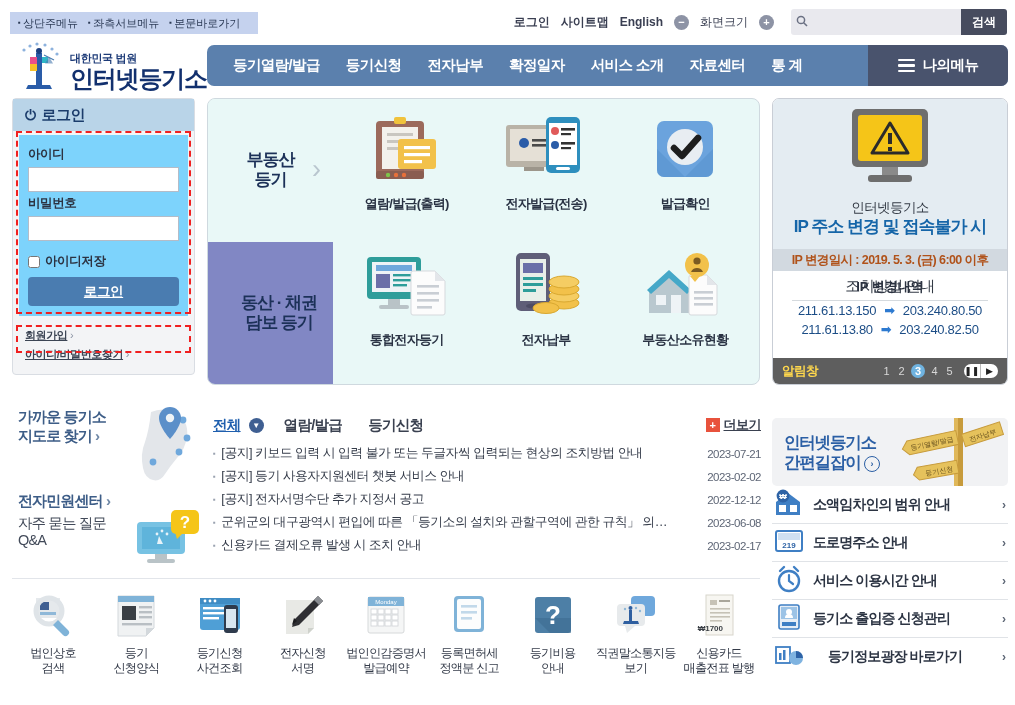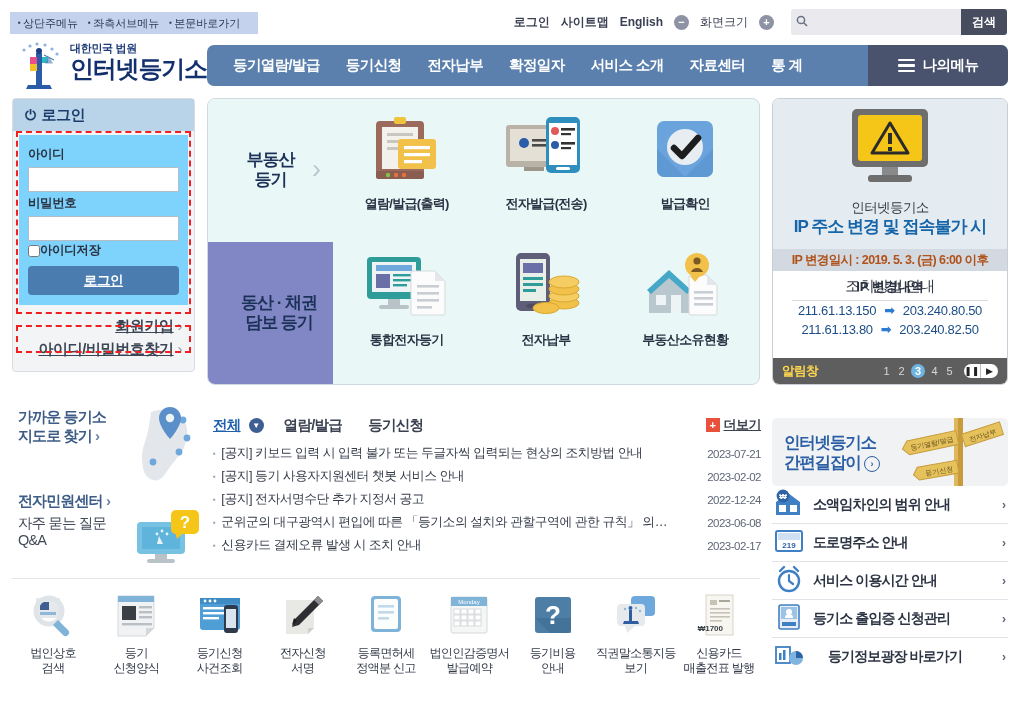--- a/index.html
+++ b/index.html
@@ -46,21 +46,21 @@
     width: 148px; height: 26px; font-size: 12px;
     font-family: "Liberation Sans", sans-serif;
   }
   .searchbox button {
     border: 0; background: #474c5e; color: #fff;
     font-size: 12px; font-weight: bold; height: 26px; padding: 0 11px;
     cursor: pointer; font-family: "Liberation Sans", sans-serif;
   }
 
   
-  .logo { position: absolute; left: 16px; top: 41px; display: flex; align-items: flex-start; gap: 6px; }
+  .logo { position: absolute; left: 16px; top: 41px; display: flex; align-items: flex-end; gap: 6px; }
   .logo .emblem { width: 48px; height: 50px; }
   .logo .ltext .l1 { font-size: 11px; font-weight: bold; color: #1d3b78; letter-spacing: -.3px; }
   .logo .ltext .l2 { font-size: 24px; font-weight: bold; color: #12306e; letter-spacing: -1.2px; line-height: 1.05; }
 
   
   .gnb {
     position: absolute; left: 207px; top: 45px;
     width: 801px; height: 41px;
     background: #5b80ad; border-radius: 7px;
     display: flex; align-items: stretch;
@@ -91,33 +91,33 @@
     font-size: 15px; font-weight: bold; color: #1b3c6b; letter-spacing: -0.5px;
   }
   .login .lhead .pw { font-size: 14px; }
   .login .lbody { background: #7dd3fc; margin: 4px 6px 0; padding: 8px 9px 10px; }
   .login label { display: block; font-size: 12.5px; font-weight: bold; color: #2c3342; margin: 3px 0 4px; letter-spacing: -0.4px; }
   .login input[type=text], .login input[type=password] {
     width: 100%; height: 25px; border: 1px solid #b4bcc8; background: #fff;
     outline: none; font-size: 12px; padding: 0 5px;
     font-family: "Liberation Sans", sans-serif;
   }
-  .login .savebox { display: flex; align-items: center; margin: 1px 0 7px; }
+  .login .savebox { display: flex; align-items: center; gap: 5px; margin: 12px 0 7px; }
   .login .savebox input { width: 12px; height: 12px; }
   .login .savebox span { font-size: 12.5px; font-weight: bold; color: #2c3342; letter-spacing: -0.4px; }
   .login .loginbtn {
     width: 100%; height: 29px; border: 0; border-radius: 4px;
     background: #4a7cb0; color: #fff; font-size: 13.5px; font-weight: bold;
     cursor: pointer; letter-spacing: -0.4px; text-decoration: underline;
     font-family: "Liberation Sans", sans-serif;
   }
   .login .links { padding: 8px 12px 0; }
   .login .links a {
-    display: block; font-size: 15px; font-weight: bold; color: #3c4554;
-    text-decoration: none; margin: 4px 0; letter-spacing: -0.4px; text-align: right;
+    display: block; font-size: 11px; font-weight: bold; color: #3c4554;
+    text-decoration: none; margin: 4px 0; letter-spacing: -0.4px;
   }
   .login .links a u { text-decoration: underline; }
   .login .links a .ar { color: #8a93a3; font-weight: normal; }
 
   
   .anno {
     position: absolute; border: 2.5px dashed #f02020; pointer-events: none; z-index: 20;
   }
 
   
@@ -632,21 +632,21 @@
       <span class="dt">2023-07-21</span>
     </li>
     <li>
       <span class="bul">▪</span>
       <span class="txt">[공지] 등기 사용자지원센터 챗봇 서비스 안내</span>
       <span class="dt">2023-02-02</span>
     </li>
     <li>
       <span class="bul">▪</span>
       <span class="txt">[공지] 전자서명수단 추가 지정서 공고</span>
-      <span class="dt">2022-12-24</span>
+      <span class="dt">2022-12-12</span>
     </li>
     <li>
       <span class="bul">▪</span>
       <span class="txt">군위군의 대구광역시 편입에 따른 「등기소의 설치와 관할구역에 관한 규칙」 의…</span>
       <span class="dt">2023-06-08</span>
     </li>
     <li>
       <span class="bul">▪</span>
       <span class="txt">신용카드 결제오류 발생 시 조치 안내</span>
       <span class="dt">2023-02-17</span>
@@ -813,35 +813,20 @@
       </svg>
     </span>
     <span class="blab">
       <span>전자신청</span><br><span>서명</span>
     </span>
   </div>
 
   <div class="bi">
     <span class="bico">
       <svg width="46" height="46" viewBox="0 0 46 46">
-        <rect x="8" y="4" width="30" height="36" rx="4" fill="#7fb3d8"></rect>
-        <rect x="11" y="7" width="24" height="30" rx="2" fill="#fcfdfd"></rect>
-        <rect x="15" y="13" width="16" height="2.6" fill="#c2d9ea"></rect>
-        <rect x="15" y="19" width="16" height="2.6" fill="#c2d9ea"></rect>
-        <rect x="15" y="25" width="11" height="2.6" fill="#c2d9ea"></rect>
-      </svg>
-    </span>
-    <span class="blab">
-      <span>등록면허세</span><br><span>정액분 신고</span>
-    </span>
-  </div>
-
-  <div class="bi">
-    <span class="bico">
-      <svg width="46" height="46" viewBox="0 0 46 46">
         <rect x="5" y="5" width="36" height="36" rx="2" fill="#f5f6f6" stroke="#d6d9da"></rect>
         <rect x="5" y="5" width="36" height="9" fill="#7fb3d8"></rect>
         <text x="23" y="12" font-size="6" fill="#fff" text-anchor="middle" font-family="Liberation Sans, sans-serif">Monday</text>
         <g fill="#ffffff" stroke="#cfd3d6" stroke-width=".8">
           <rect x="8" y="17" width="6" height="5"></rect>
             <rect x="15" y="17" width="6" height="5"></rect>
             <rect x="22" y="17" width="6" height="5"></rect>
             <rect x="29" y="17" width="6" height="5"></rect>
           <rect x="8" y="23" width="6" height="5"></rect>
             <rect x="15" y="23" width="6" height="5"></rect>
@@ -855,20 +840,35 @@
       </svg>
     </span>
     <span class="blab">
       <span>법인인감증명서</span><br><span>발급예약</span>
     </span>
   </div>
 
   <div class="bi">
     <span class="bico">
       <svg width="46" height="46" viewBox="0 0 46 46">
+        <rect x="8" y="4" width="30" height="36" rx="4" fill="#7fb3d8"></rect>
+        <rect x="11" y="7" width="24" height="30" rx="2" fill="#fcfdfd"></rect>
+        <rect x="15" y="13" width="16" height="2.6" fill="#c2d9ea"></rect>
+        <rect x="15" y="19" width="16" height="2.6" fill="#c2d9ea"></rect>
+        <rect x="15" y="25" width="11" height="2.6" fill="#c2d9ea"></rect>
+      </svg>
+    </span>
+    <span class="blab">
+      <span>등록면허세</span><br><span>정액분 신고</span>
+    </span>
+  </div>
+
+  <div class="bi">
+    <span class="bico">
+      <svg width="46" height="46" viewBox="0 0 46 46">
         <rect x="5" y="5" width="36" height="36" rx="3" fill="#4d7fa6"></rect>
         <path d="M5 26 L20 41 H41 V26 Z" fill="#3d6a8e" opacity=".55"></path>
         <text x="23" y="32" font-size="26" font-weight="bold" fill="#fff" text-anchor="middle" font-family="Liberation Sans, sans-serif">?</text>
       </svg>
     </span>
     <span class="blab">
       <span>등기비용</span><br><span>안내</span>
     </span>
   </div>
 

